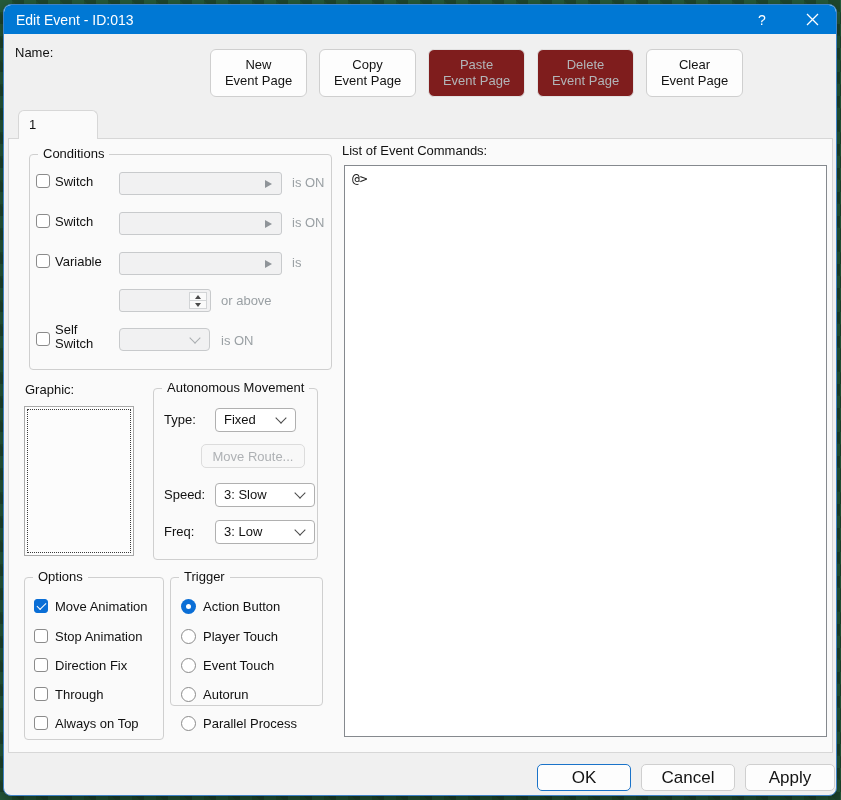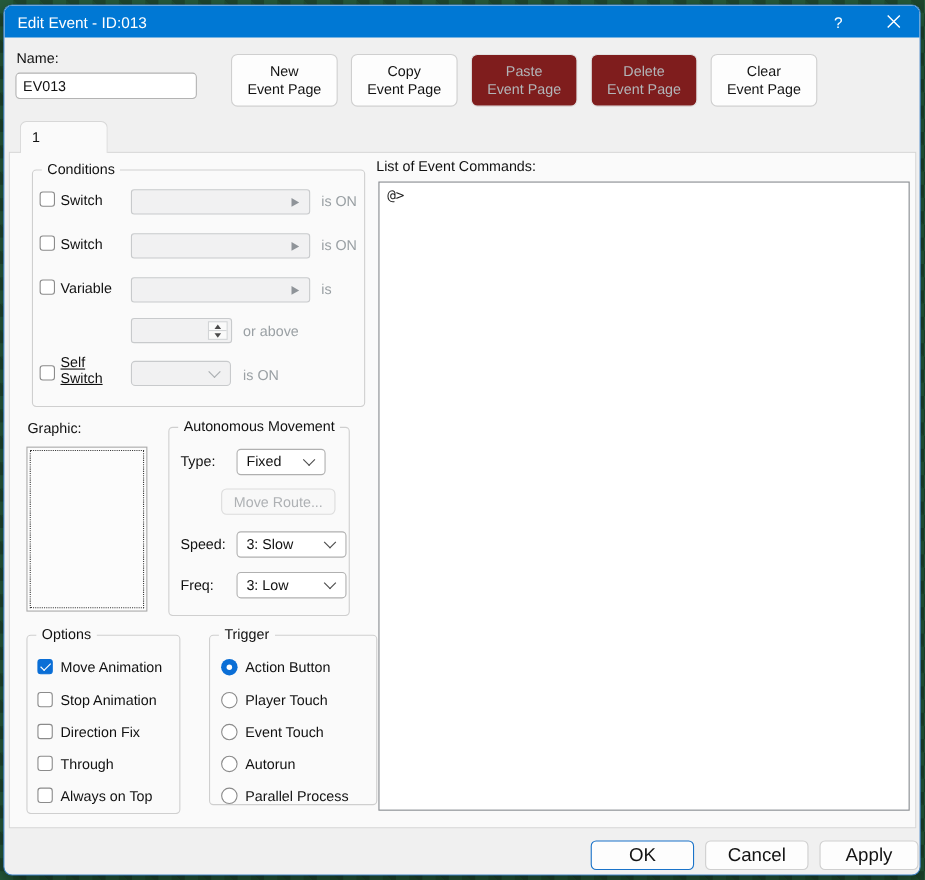--- a/index.html
+++ b/index.html
@@ -56,21 +56,21 @@
   .spin{position:absolute;background:#f1f1f2;border:1px solid #c8cacc;border-radius:3px;box-sizing:border-box;}
   .spin-btns{position:absolute;right:3px;top:2px;bottom:2px;width:16px;border:1px solid #d2d4d6;
     background:#fafafa;display:flex;flex-direction:column;}
   .spin-half{flex:1;display:flex;align-items:center;justify-content:center;}
   .spin-half + .spin-half{border-top:1px solid #d2d4d6;}
   .tri-up{width:0;height:0;border-bottom:4px solid #4a4a4a;border-left:3.5px solid transparent;border-right:3.5px solid transparent;}
   .tri-down{width:0;height:0;border-top:4px solid #4a4a4a;border-left:3.5px solid transparent;border-right:3.5px solid transparent;}
   .chev{position:absolute;right:10px;top:50%;width:7px;height:7px;margin-top:-6px;
     border-right:1.5px solid #4a4a4a;border-bottom:1.5px solid #4a4a4a;transform:rotate(45deg);}
   .chev.dis{border-color:#a9adb0;}
-  .two-line{white-space:pre-line;line-height:14px;text-decoration:underline;}
+  .two-line{white-space:pre-line;line-height:14px;}
   
   .graphic-label{position:absolute;left:16px;top:243px;font-size:13px;color:#111;}
   .graphic-box{position:absolute;left:15px;top:267px;width:110px;height:150px;background:#fcfcfc;
     border:1px solid #a9a9a9;box-sizing:border-box;}
   .graphic-inner{position:absolute;inset:2px;border:1px dotted #3a3a3a;}
   
   .ddl{position:absolute;background:#fff;border:1px solid #b0b0b0;border-radius:4px;
     box-sizing:border-box;font-size:13px;color:#111;padding:3px 0 0 8px;}
   .ddl.dis{background:#f1f1f2;border-color:#c8cacc;}
   .mini-btn{position:absolute;border:1px solid #dcdcdc;background:#f8f8f8;border-radius:5px;
@@ -103,21 +103,20 @@
         <span>?</span>
       </div>
       <div class="tb-btn tb-close">
         <svg width="13" height="13" viewBox="0 0 13 13">
           <path d="M1 1 L12 12 M12 1 L1 12" stroke="#ffffff" stroke-width="1.3" fill="none"></path>
         </svg>
       </div>
     </div>
 
     <div class="name-label">Name:</div>
-    <input class="name-input" value="EV013" style="">
 
     <button class="page-btn" style="left:206px">New
 Event Page</button>
     <button class="page-btn" style="left:315px">Copy
 Event Page</button>
     <button class="page-btn disabled" style="left:424px" disabled="">Paste
 Event Page</button>
     <button class="page-btn disabled" style="left:533px" disabled="">Delete
 Event Page</button>
     <button class="page-btn" style="left:642px">Clear
@@ -220,21 +219,21 @@
         <div class="checkrow" style="left:9px;top:108px">
           <span class="cb"></span>
           <span>Through</span>
         </div>
         <div class="checkrow" style="left:9px;top:137px">
           <span class="cb"></span>
           <span>Always on Top</span>
         </div>
       </div>
 
-      <div class="group" style="left:181px;top:438px;width:153px;height:155px">
+      <div class="group" style="left:161px;top:438px;width:153px;height:129px">
         <span class="group-title">Trigger</span>
         <div class="checkrow" style="left:10px;top:20px">
           <span class="radio selected"></span>
           <span>Action Button</span>
         </div>
         <div class="checkrow" style="left:10px;top:50px">
           <span class="radio"></span>
           <span>Player Touch</span>
         </div>
         <div class="checkrow" style="left:10px;top:79px">

